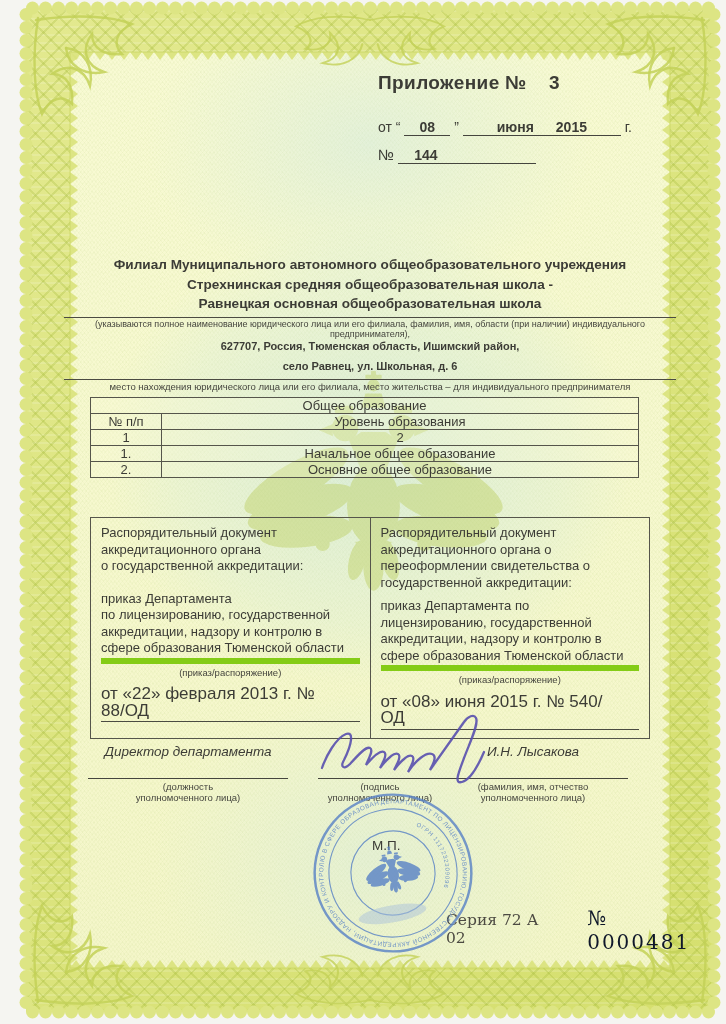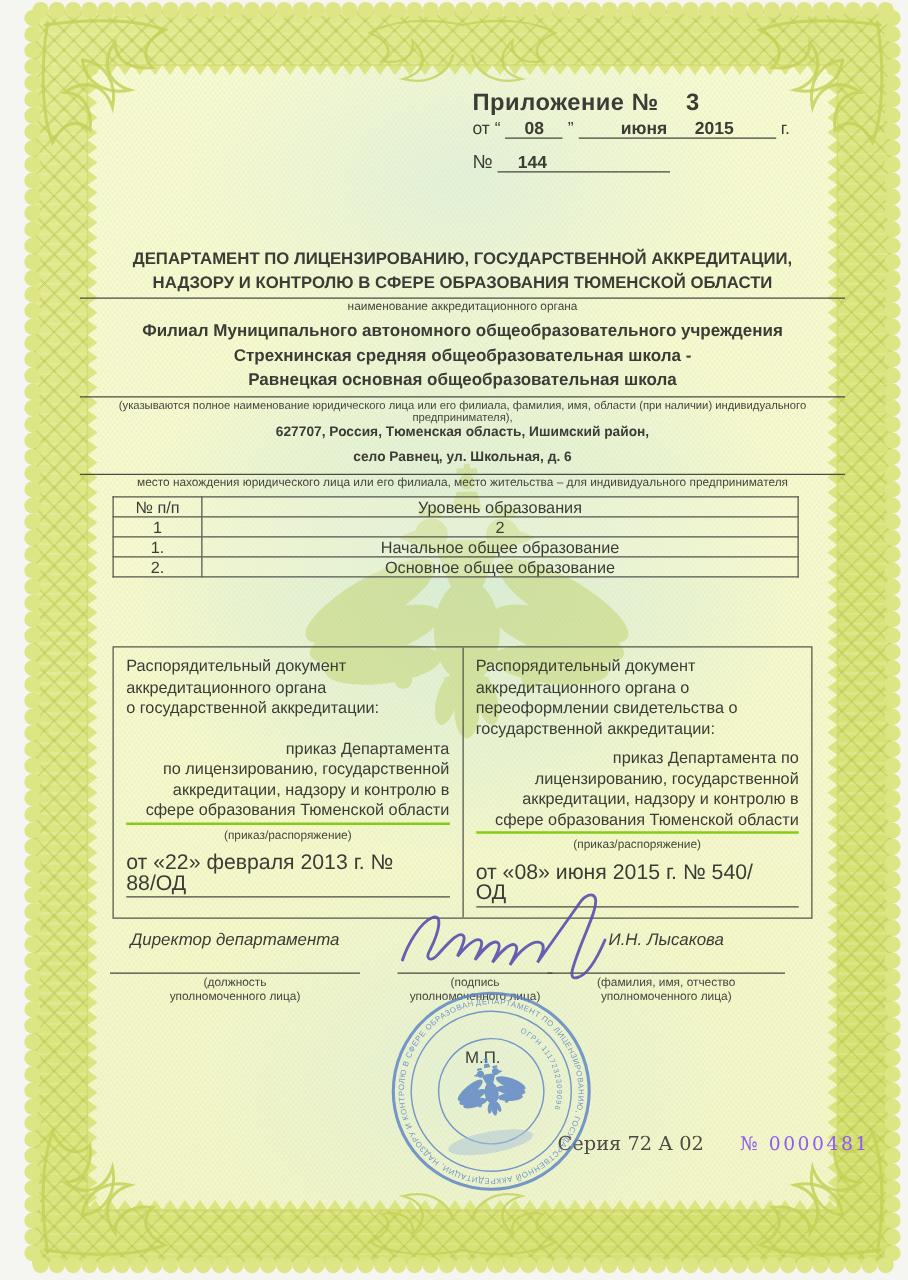--- a/index.html
+++ b/index.html
@@ -37,21 +37,21 @@
   .watermark{position:absolute;left:195px;top:358px;width:305px;height:246px;z-index:1;}
   .content{position:absolute;inset:0;z-index:2;}
   .content > div{position:absolute;}
   .pre{white-space:pre-line;}
 
   
   .hdr{left:352px;top:64px;width:292px;}
   .hdr .t1{font-size:19px;font-weight:700;letter-spacing:.4px;}
   .hdr .t1 .num{margin-left:22px;}
   .hdr .sub{font-size:14px;line-height:17px;margin-top:4px;}
-  .dateline{margin-top:0;font-size:14px;}
+  .dateline{margin-top:25px;font-size:14px;}
   .fill{display:inline-block;border-bottom:1.2px solid #45453e;font-weight:700;text-align:center;}
   .fill.day{min-width:46px;}
   .fill.monthyear{min-width:158px;}
   .fill.monthyear .yr{margin-left:22px;}
   .numline{margin-top:10px;font-size:15px;}
   .fill.docnum{min-width:122px;text-align:left;padding-left:16px;font-size:14px;}
 
   
   .authority{left:38px;top:190px;width:612px;text-align:center;}
   .auth-title{font-weight:700;font-size:13.4px;line-height:18.5px;}
@@ -68,38 +68,38 @@
   
   .edu{left:64px;top:389px;width:549px;}
   .edu table{width:100%;border-collapse:collapse;font-size:13px;color:#3c3c36;}
   .edu td{border:1px solid #55554b;text-align:center;height:15px;line-height:15px;padding:0 4px;background:rgba(250,252,220,.25);}
   .edu .c1{width:62px;}
 
   
   .orders{left:64px;top:509px;width:558px;min-height:180px;border:1px solid #55554b;display:flex;}
   .ocell{flex:1;padding:7px 10px 8px;font-size:13px;line-height:16.5px;}
   .ocell.lft{border-right:1px solid #55554b;}
-  .obody{margin-top:16px;border-bottom:2px solid #84cc16;padding-bottom:1px;text-align:right;}
+  .obody{margin-top:16px;border-bottom:6px solid #84cc16;padding-bottom:1px;}
   .ocell.rgt .obody{margin-top:7px;}
   .ocap{text-align:center;font-size:9.5px;color:#45453e;margin-top:1px;}
   .odate{margin-top:5px;font-size:17px;text-decoration:underline;}
   .odate span{display:inline-block;border-bottom:1px solid #4b4b42;padding-right:34px;padding-bottom:2px;}
 
   
   .sig{left:40px;top:736px;width:608px;font-size:13.5px;}
   .scol{position:absolute;text-align:center;}
   .sline{border-bottom:1.2px solid #45453e;padding-bottom:17px;min-height:17px;font-style:italic;}
   .cap3{font-size:9.5px;line-height:11px;color:#45453e;margin-top:2px;}
   .scol.pos{left:22px;width:200px;}
   .scol.mid{left:252px;width:124px;}
   .scol.fio{left:372px;width:190px;}
 
   .mp{left:346px;top:830px;font-size:13.5px;z-index:5;}
   .serial{left:420px;top:898px;font-family:"DejaVu Serif",serif;font-size:15.5px;color:#4c4a42;display:flex;gap:29px;align-items:baseline;z-index:5;}
-  .serial .no{font-size:15px;letter-spacing:2px;color:#8b5cf6;}
+  .serial .no{font-size:20px;letter-spacing:2px;color:#0f172a;}
 
   .sealsvg{position:absolute;left:281px;top:779px;width:172px;height:172px;z-index:4;opacity:.82;transform:rotate(-10deg);}
   .signsvg{position:absolute;left:290px;top:700px;width:190px;height:78px;z-index:6;}
 </style>
 </head>
 <body>
 
 <div class="cert">
   <div class="band"></div>
   <div class="paper"></div>
@@ -680,46 +680,43 @@
         <span>”</span>
         <span class="fill monthyear"><span>июня</span><span class="yr">2015</span></span>
         <span>г.</span>
       </div>
       <div class="numline">
         <span>№</span>
         <span class="fill docnum">144</span>
       </div>
     </div>
 
-    <div class="authority">
-      <div class="auth-title pre">ДЕПАРТАМЕНТ ПО ЛИЦЕНЗИРОВАНИЮ, ГОСУДАРСТВЕННОЙ АККРЕДИТАЦИИ,
-НАДЗОРУ И КОНТРОЛЮ В СФЕРЕ ОБРАЗОВАНИЯ ТЮМЕНСКОЙ ОБЛАСТИ</div>
-      <div class="rule"></div>
-      <div class="cap">наименование аккредитационного органа</div>
-    </div>
 
     <div class="org">
       <div class="org-name pre">Филиал Муниципального автономного общеобразовательного учреждения
 Стрехнинская средняя общеобразовательная школа -
 Равнецкая основная общеобразовательная школа</div>
       <div class="rule"></div>
       <div class="cap2 pre">(указываются полное наименование юридического лица или его филиала, фамилия, имя, области (при наличии) индивидуального
 предпринимателя),</div>
     </div>
 
     <div class="addr">
       <div class="addr-text pre">627707, Россия, Тюменская область, Ишимский район,
 село Равнец, ул. Школьная, д. 6</div>
       <div class="rule"></div>
       <div class="cap">место нахождения юридического лица или его филиала, место жительства – для индивидуального предпринимателя</div>
     </div>
 
     <div class="edu">
       <table>
         <tbody>
+            <tr>
+              <td colspan="2">Общее образование</td>
+            </tr>
         <tr>
               <td class="c1">№ п/п</td>
               <td>Уровень образования</td>
             </tr>
         <tr>
               <td class="c1">1</td>
               <td>2</td>
             </tr>
         <tr>
               <td class="c1">1.</td>

